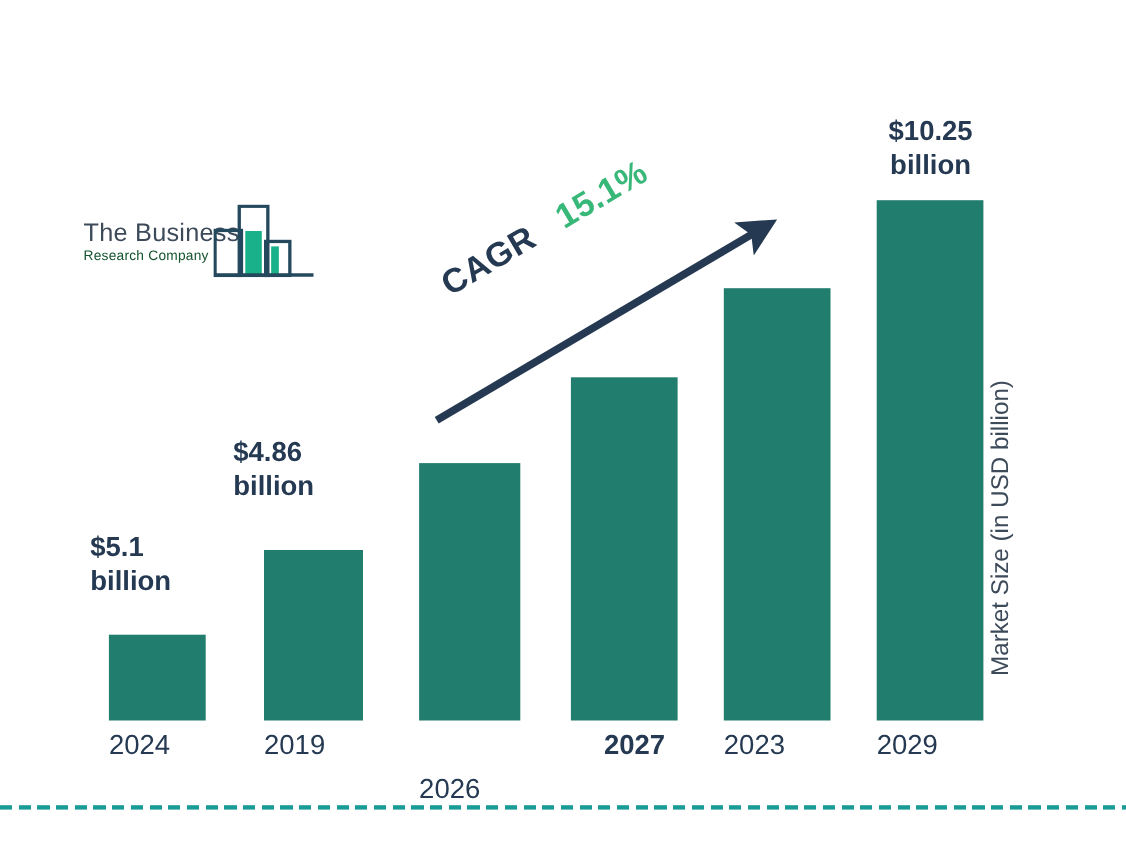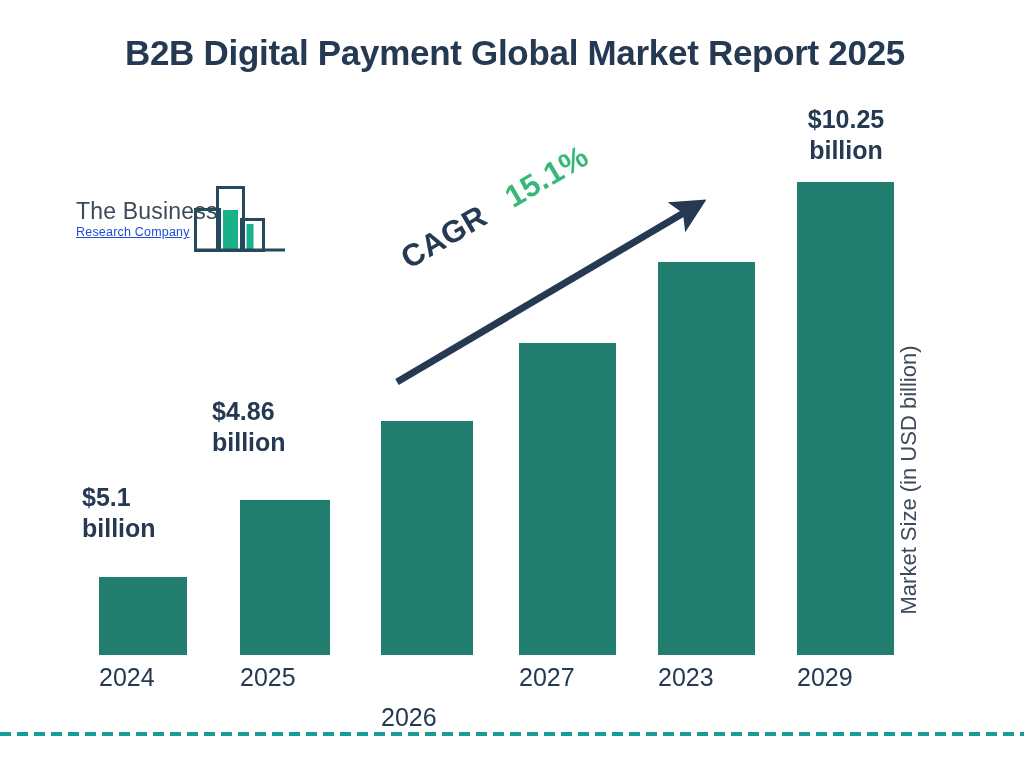--- a/index.html
+++ b/index.html
@@ -50,25 +50,24 @@
   }
   #logo-line1 {
     font-size: 23px;
     color: #3d4a59;
     line-height: 1.0;
     letter-spacing: 0.2px;
     white-space: nowrap;
   }
   #logo-line2 {
     font-size: 12.5px;
-    color: #1d4ed8;
+    color: #14532d;
     line-height: 1.5;
     letter-spacing: 0.2px;
     white-space: nowrap;
-    text-decoration: underline;
   }
   #logo-mark {
     position: absolute;
     left: 118px;
     top: 0px;
   }
 
   
   #plot {
     position: absolute;
@@ -160,21 +159,20 @@
       #ffffff 11px,
       #ffffff 17px
     );
   }
 </style>
 </head>
 <body>
 
 <div id="page">
 
-  <div id="chart-title">B2B Digital Payment Global Market Report 2025</div>
 
   <div id="logo">
     <div id="logo-text-wrap">
       <div id="logo-line1">The Business</div>
       <div id="logo-line2">Research Company</div>
     </div>
     <svg id="logo-mark" width="92" height="66" viewBox="0 0 92 66">
       <rect x="1.5" y="23.5" width="24" height="41" fill="none" stroke="#24485c" stroke-width="3"></rect>
       <rect x="23.5" y="1.5" width="26" height="63" fill="none" stroke="#24485c" stroke-width="3"></rect>
       <rect x="47.5" y="33.5" width="22" height="31" fill="none" stroke="#24485c" stroke-width="3"></rect>
@@ -194,23 +192,23 @@
     <div class="bar" style="left:797px; width:97px; top:182px; height:473px;"></div>
 
     <div class="bar-label" style="left:82px; top:482px; width:110px; text-align:left;">$5.1
 billion</div>
     <div class="bar-label" style="left:212px; top:396px; width:146px; text-align:left;">$4.86
 billion</div>
     <div class="bar-label" style="left:773px; top:104px; width:146px; ">$10.25
 billion</div>
 
     <div class="x-tick" style="left:99px;  width:88px;">2024</div>
-    <div class="x-tick" style="left:240px; width:90px;">2025</div>
+    <div class="x-tick" style="left:240px; width:90px;">2019</div>
     <div class="x-tick" style="left:381px; width:92px;margin-top:40px;">2026</div>
-    <div class="x-tick" style="left:519px; width:97px;">2027</div>
+    <div class="x-tick" style="left:549px; width:97px;font-weight:bold;">2027</div>
     <div class="x-tick" style="left:658px; width:97px;">2023</div>
     <div class="x-tick" style="left:797px; width:97px;">2029</div>
 
     <svg id="cagr-arrow" viewBox="0 0 340 215">
       <defs>
         <marker id="arrowhead" markerWidth="5" markerHeight="5" refX="2.6" refY="2.5" orient="auto">
           <polygon points="0,0 5,2.5 0,5 1.1,2.5" fill="#253a52"></polygon>
         </marker>
       </defs>
       <line x1="17" y1="197" x2="312" y2="23" stroke="#253a52" stroke-width="7" marker-end="url(#arrowhead)"></line>

